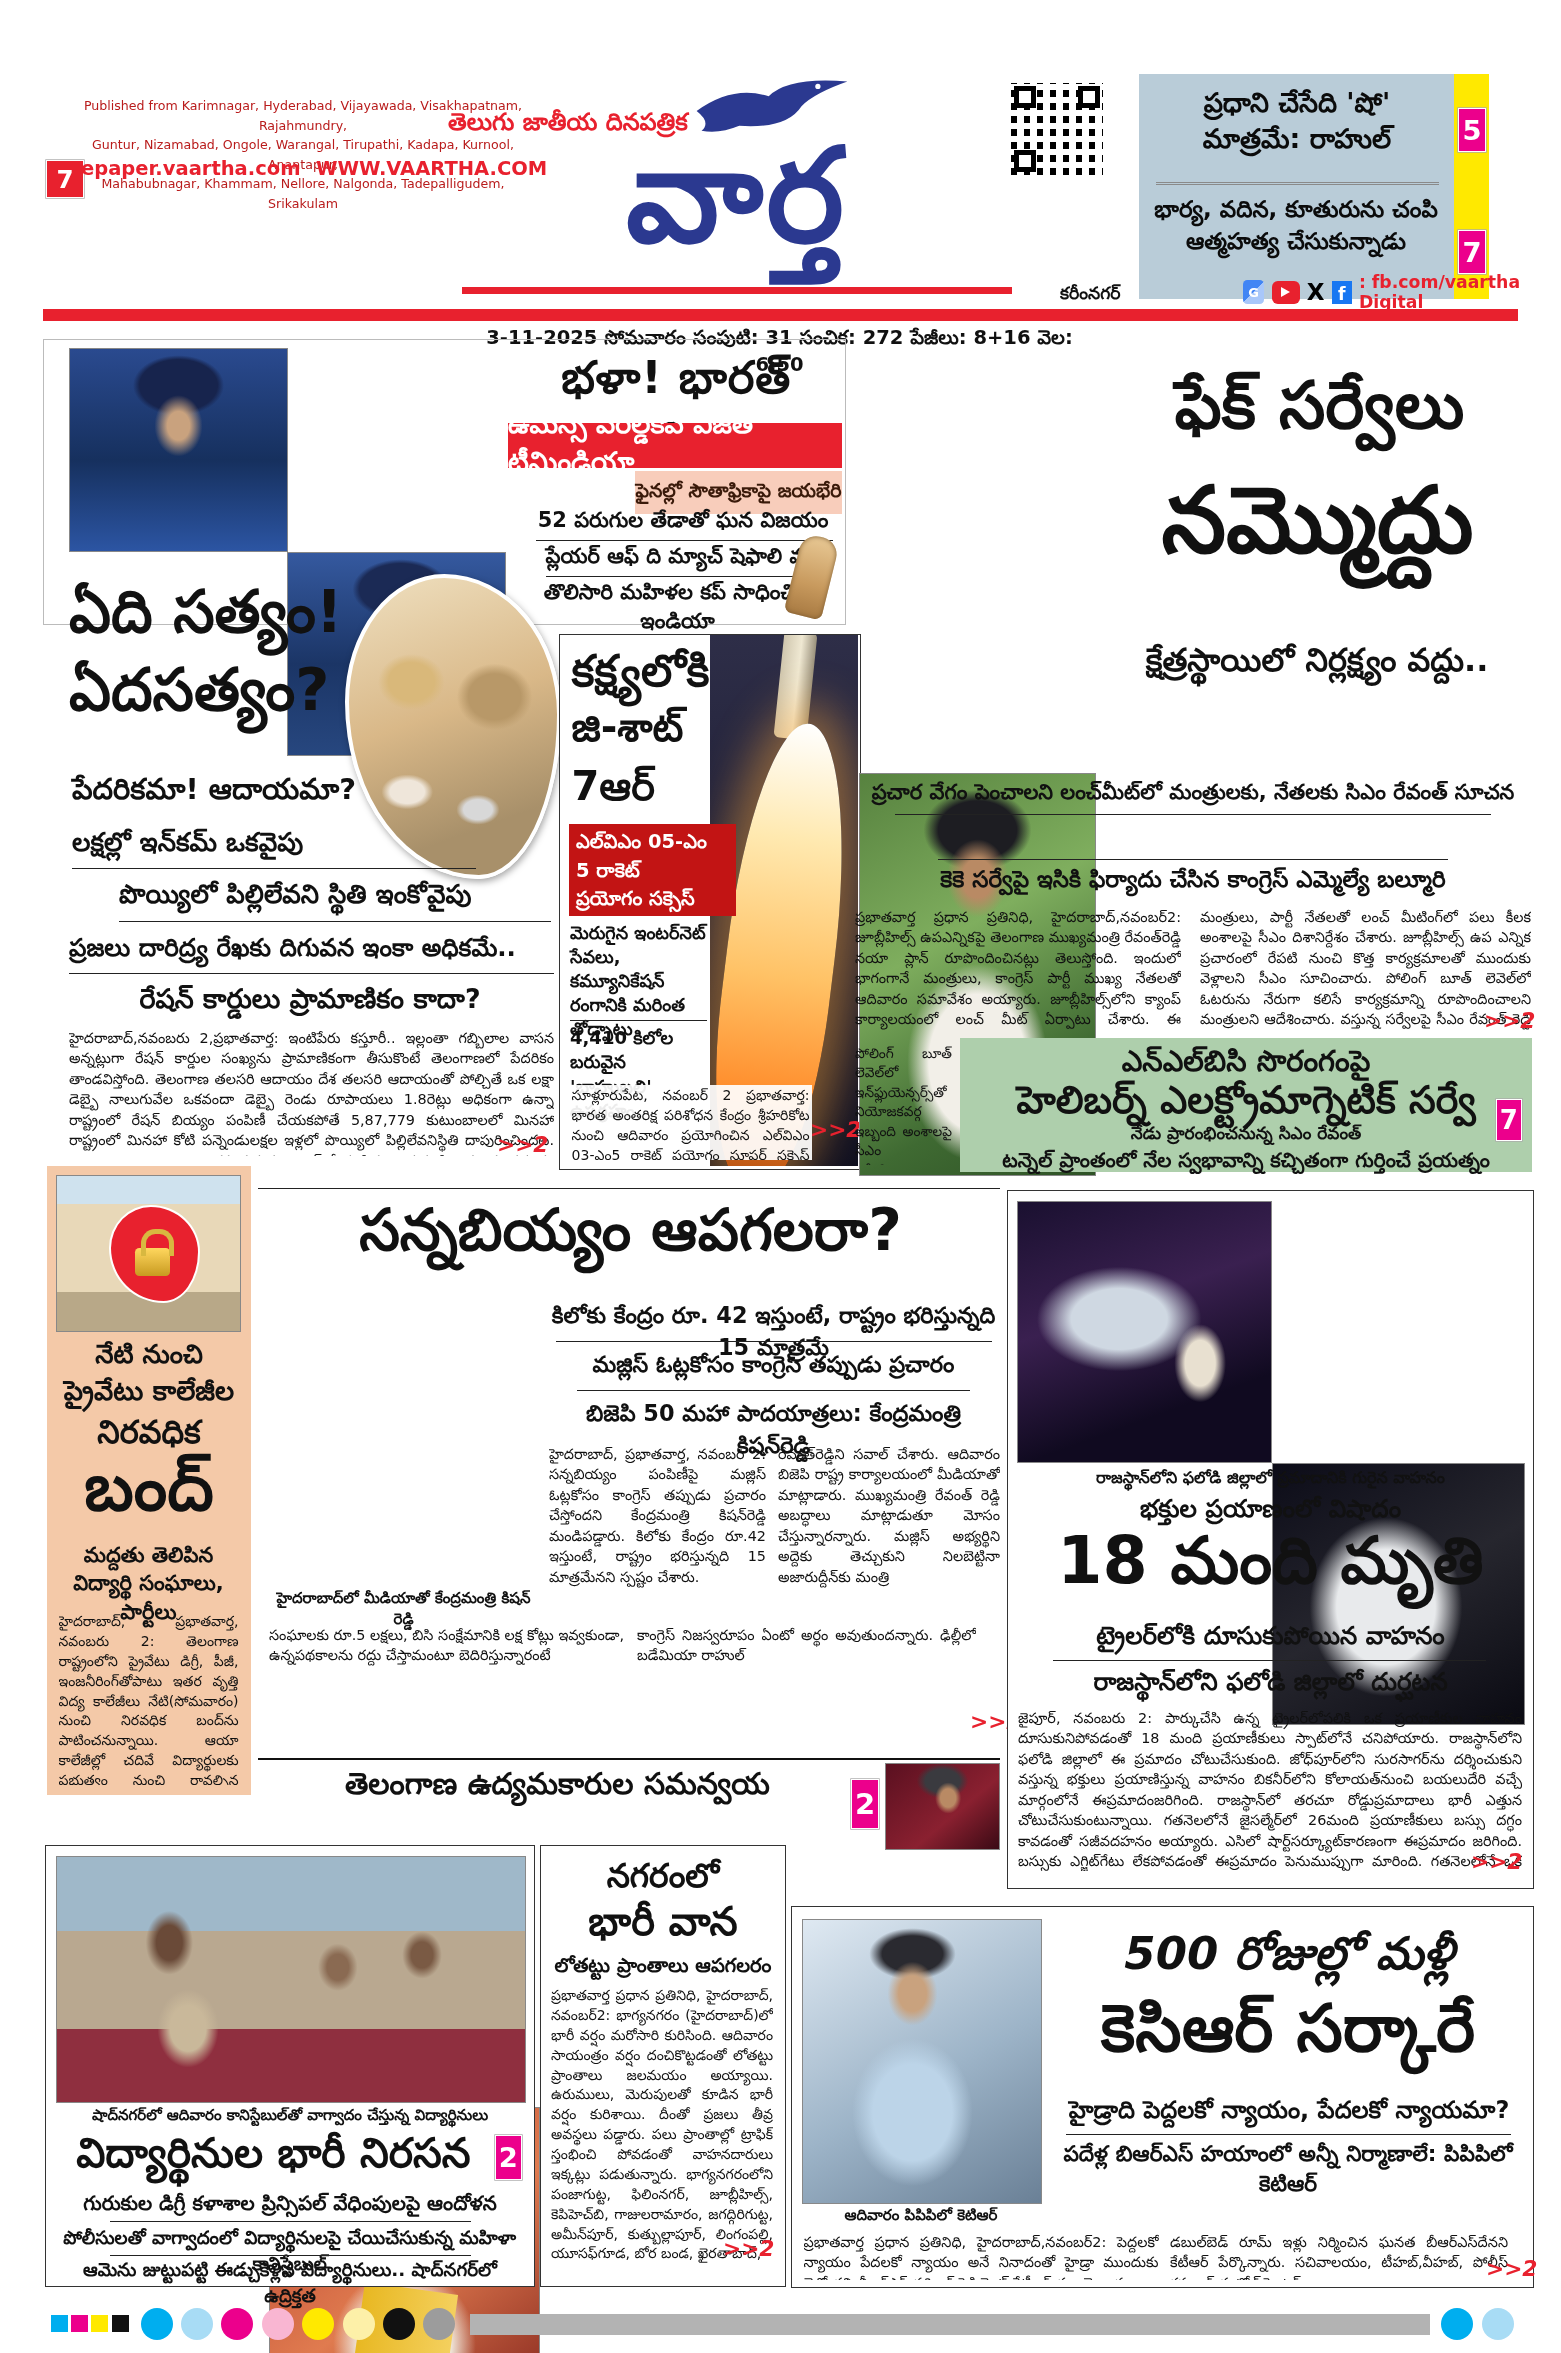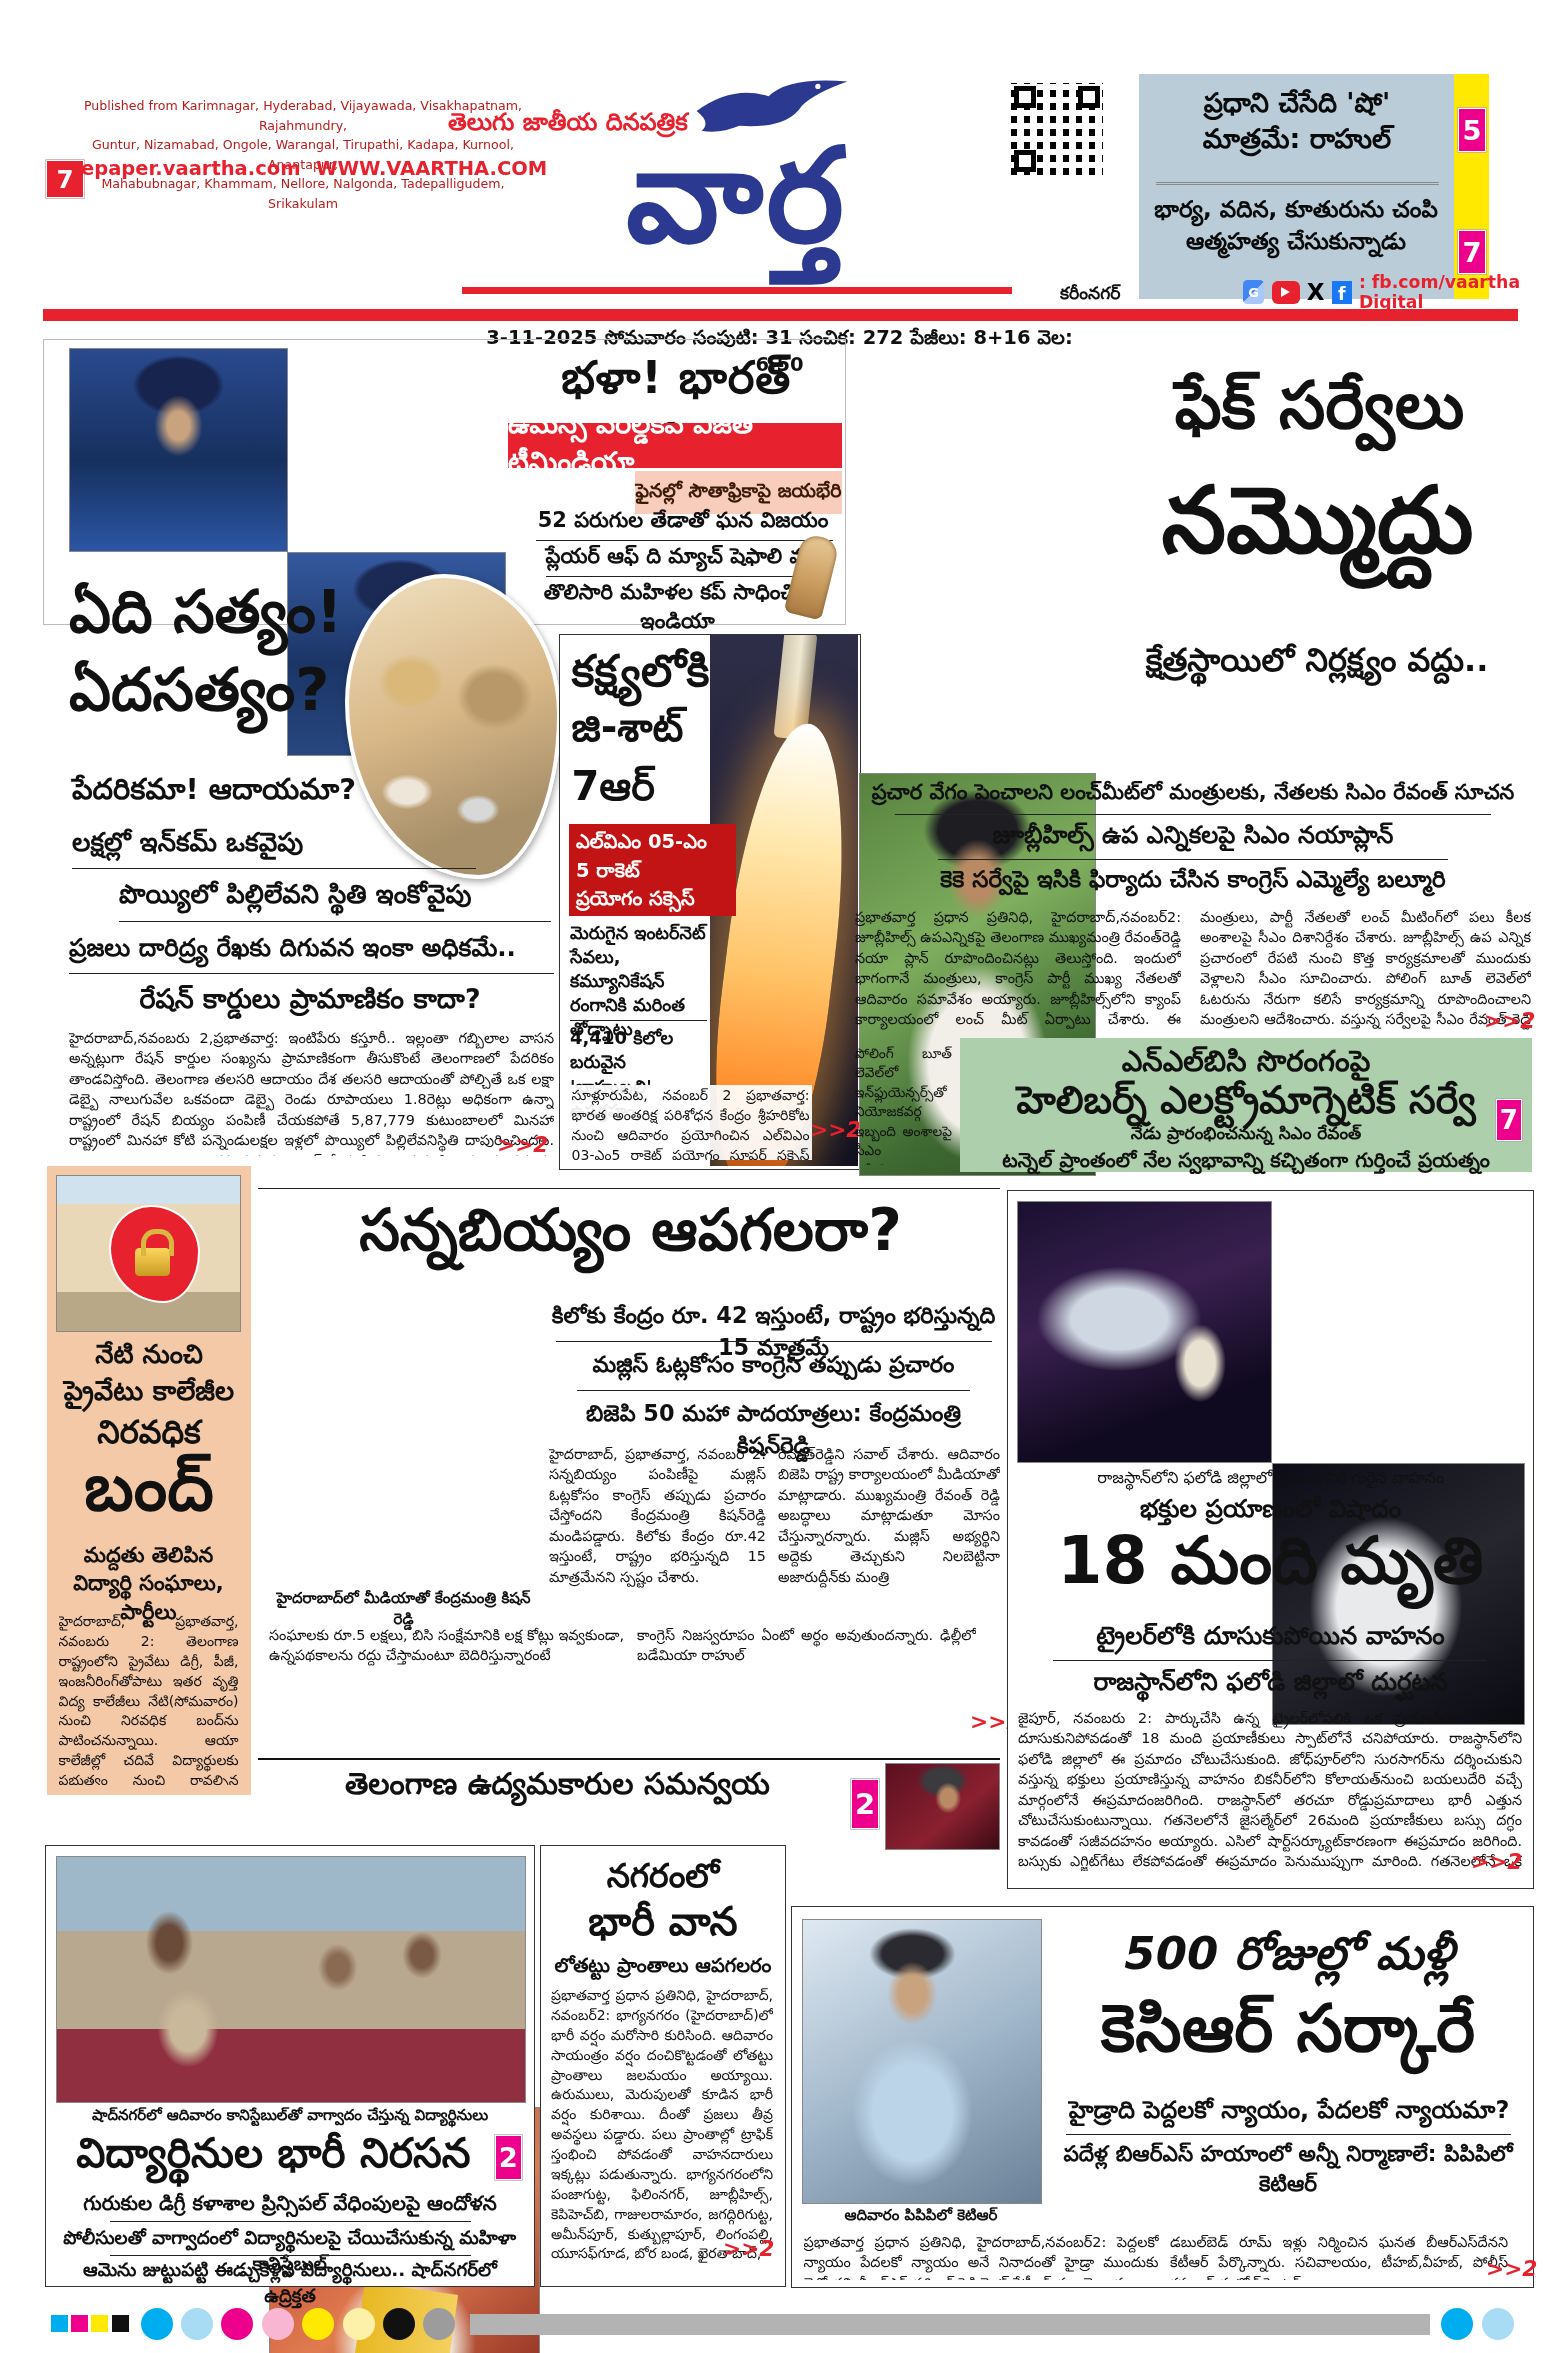--- a/index.html
+++ b/index.html
@@ -150,21 +150,20 @@
      radial-gradient(87px 65px at 50% 14%,#1d1d22 0 45%,transparent 62%),
      radial-gradient(108px 152px at 50% 72%,#f2efe8 0 45%,transparent 65%),
      linear-gradient(150deg,#57823f,#7fae5e 40%,#3f6a32 75%,#2e5226);"></div>
 
   <div class="abs b c" style="left:1108px;top:370px;width:423px;font-size:66px;line-height:1.1;">ఫేక్ సర్వేలు</div>
   <div class="abs b c" style="left:1103px;top:468px;width:429px;font-size:92px;line-height:1.15;">నమ్మొద్దు</div>
   <div class="abs b c" style="left:1104px;top:641px;width:426px;font-size:32px;">క్షేత్రస్థాయిలో నిర్లక్ష్యం వద్దు..</div>
 
   <div class="abs b c" style="left:855px;top:780px;width:676px;font-size:21px;">ప్రచార వేగం పెంచాలని లంచ్‌మీట్‌లో మంత్రులకు, నేతలకు సిఎం రేవంత్ సూచన</div>
   <div class="abs" style="left:895px;top:814px;width:596px;border-bottom:1.4px solid #222;"></div>
-  <div class="abs b c" style="left:855px;top:821px;width:676px;font-size:24px;">జూబ్లీహిల్స్ ఉప ఎన్నికలపై సిఎం నయాప్లాన్</div>
   <div class="abs" style="left:938px;top:859px;width:510px;border-bottom:1.4px solid #222;"></div>
   <div class="abs b c" style="left:855px;top:866px;width:676px;font-size:23px;">కెకె సర్వేపై ఇసికి ఫిర్యాదు చేసిన కాంగ్రెస్ ఎమ్మెల్యే బల్మూరి</div>
 
   <div class="abs j body-text" style="left:855px;top:907px;width:326px;height:124px;">ప్రభాతవార్త ప్రధాన ప్రతినిధి, హైదరాబాద్,నవంబర్2: జూబ్లీహిల్స్ ఉపఎన్నికపై తెలంగాణ ముఖ్యమంత్రి రేవంత్‌రెడ్డి నయా ప్లాన్ రూపొందించినట్లు తెలుస్తోంది. ఇందులో భాగంగానే మంత్రులు, కాంగ్రెస్ పార్టీ ముఖ్య నేతలతో ఆదివారం సమావేశం అయ్యారు. జూబ్లీహిల్స్‌లోని క్యాంప్ కార్యాలయంలో లంచ్ మీట్ ఏర్పాటు చేశారు. ఈ సందర్భంగా ముఖ్యమంత్రి మాట్లాడుతూ జూబ్లీహిల్స్ ఉప ఎన్నికపై పలు నేతలకు దిశానిర్దేశం చేశారు. మంత్రులు, ప్రభుత్వ సలహాదారుడు వేం నరేందర్ రెడ్డి, దర్శన్ రెడ్డి తదితరులు హాజరయ్యారు.</div>
   <div class="abs j body-text" style="left:1200px;top:907px;width:331px;height:124px;">మంత్రులు, పార్టీ నేతలతో లంచ్ మీటింగ్‌లో పలు కీలక అంశాలపై సీఎం దిశానిర్దేశం చేశారు. జూబ్లీహిల్స్ ఉప ఎన్నిక ప్రచారంలో రేపటి నుంచి కొత్త కార్యక్రమాలతో ముందుకు వెళ్లాలని సీఎం సూచించారు. పోలింగ్ బూత్ లెవెల్‌లో ఓటరును నేరుగా కలిసే కార్యక్రమాన్ని రూపొందించాలని మంత్రులని ఆదేశించారు. వస్తున్న సర్వేలపై సీఎం రేవంత్ రెడ్డి స్పందించారు. ఫేక్ సర్వేలను ప్రజలు నమ్మొద్దన్నారు. క్షేత్రస్థాయిలో</div>
   <div class="abs jump" style="left:1484px;top:1008px;">&gt;&gt;2</div>
 
   <div class="abs j body-text" style="left:855px;top:1044px;width:97px;height:121px;font-size:13.7px;">పోలింగ్ బూత్ లెవెల్‌లో ఇన్‌ఫ్లుయెన్సర్స్‌తో నియోజకవర్గ ఇబ్బంది అంశాలపై సీఎం సమీక్షించారు.</div>
 
   <div class="abs" style="left:960px;top:1038px;width:572px;height:134px;background:#aecfac;">
@@ -224,21 +223,21 @@
   </div>
 
   <div class="abs" style="left:1007px;top:1190px;width:525px;height:697px;border:1.4px solid #333;background:#fff;">
     <div class="abs photo" style="left:8.7px;top:10px;width:253px;height:260px;background:
        radial-gradient(137px 87px at 40% 45%,#cfd8e2 0 35%,transparent 60%),
        radial-gradient(43px 65px at 72% 62%,#e8e0d0 0 35%,transparent 60%),
        linear-gradient(160deg,#1a1030,#3a2050 40%,#100a20 75%);"></div>
     <div class="abs photo" style="left:264px;top:10px;width:251px;height:260px;background:
        radial-gradient(123px 144px at 45% 55%,#e8eaec 0 40%,transparent 62%),
        linear-gradient(150deg,#0c0c18,#26262e 50%,#0a0a12);"></div>
-    <div class="abs caption" style="left:0;top:277px;width:100%;font-weight:400;font-size:16px;">రాజస్థాన్‌లోని ఫలోడి జిల్లాలో ప్రమాదానికి గురైన వాహనం</div>
+    <div class="abs caption" style="left:0;top:277px;width:100%;font-weight:700;font-size:16px;">రాజస్థాన్‌లోని ఫలోడి జిల్లాలో ప్రమాదానికి గురైన వాహనం</div>
     <div class="abs b c" style="left:0;top:303px;width:100%;font-size:24.5px;">భక్తుల ప్రయాణంలో విషాదం</div>
     <div class="abs b c" style="left:0;top:333px;width:100%;font-size:65px;line-height:1.15;">18 మంది మృతి</div>
     <div class="abs b c" style="left:0;top:430px;width:100%;font-size:24.5px;">ట్రైలర్‌లోకి దూసుకుపోయిన వాహనం</div>
     <div class="abs" style="left:45px;top:469px;width:433px;border-bottom:1.4px solid #222;"></div>
     <div class="abs b c" style="left:0;top:476px;width:100%;font-size:24.5px;">రాజస్థాన్‌లోని ఫలోడి జిల్లాలో దుర్ఘటన</div>
     <div class="abs j body-text" style="left:10px;top:517px;width:504px;height:163px;">జైపూర్, నవంబరు 2: పార్కుచేసి ఉన్న ట్రైలర్‌లోపలికి ఒక ప్రయాణీకుల వాహనం దూసుకునిపోవడంతో 18 మంది ప్రయాణీకులు స్పాట్‌లోనే చనిపోయారు. రాజస్థాన్‌లోని ఫలోడి జిల్లాలో ఈ ప్రమాదం చోటుచేసుకుంది. జోధ్‌పూర్‌లోని సురసాగర్‌ను దర్శించుకుని వస్తున్న భక్తులు ప్రయాణిస్తున్న వాహనం బికనీర్‌లోని కోలాయత్‌నుంచి బయలుదేరి వచ్చే మార్గంలోనే ఈప్రమాదంజరిగింది. రాజస్థాన్‌లో తరచూ రోడ్డుప్రమాదాలు భారీ ఎత్తున చోటుచేసుకుంటున్నాయి. గతనెలలోనే జైసల్మేర్‌లో 26మంది ప్రయాణీకులు బస్సు దగ్ధం కావడంతో సజీవదహనం అయ్యారు. ఎసిలో షార్ట్‌సర్క్యూట్‌కారణంగా ఈప్రమాదం జరిగింది. బస్సుకు ఎగ్జిట్‌గేటు లేకపోవడంతో ఈప్రమాదం పెనుముప్పుగా మారింది. గతనెలలోనే ఒక ప్రైవేటు స్లీపర్‌బస్సు ఉత్తరప్రదేశ్‌లోని ఫిలిబిత్‌నుంచి 50 మంది కార్మికులను తీసుకు వస్తూ అగ్నిప్రమాదానికి లోనయింది. మనోహరాపూర్‌ప్రాంతంలో విద్యుత్ తీగకు తాకి ప్రమాదానికి లోనయింది. ఇద్దరు మృతిచెందగా పదిమంది తీవ్రగాయాలపాలయ్యారు.కాగా ఆదివారం జరిగినప్రమాదం అనుకోని హఠాత్పరిణామంగా చెపుతున్నారు. వేగంగా వస్తున్న</div>
     <div class="abs jump" style="left:463px;top:658px;">&gt;&gt;2</div>
   </div>
 
   <div class="abs" style="left:45px;top:1845px;width:488px;height:440px;border:1.4px solid #333;background:#fff;">

